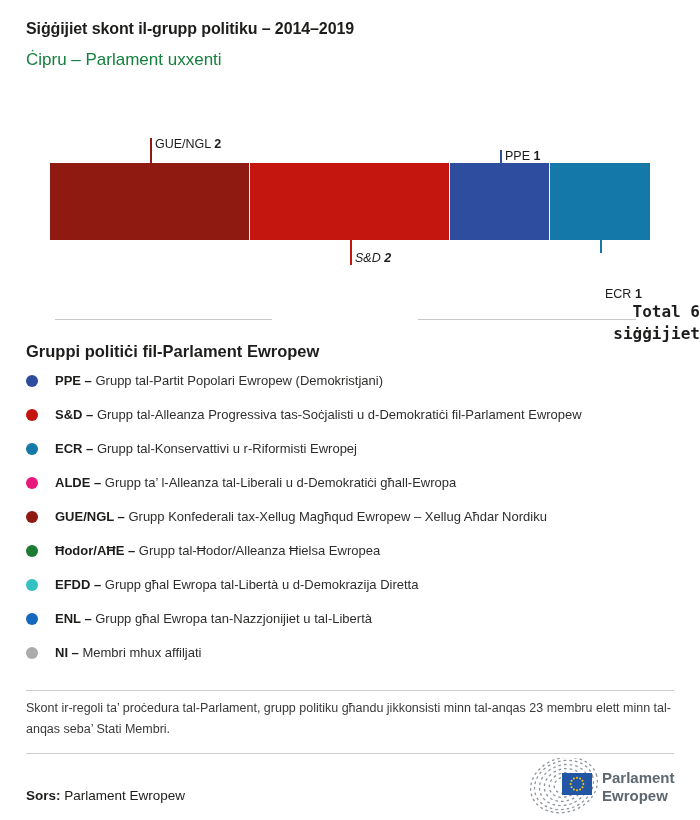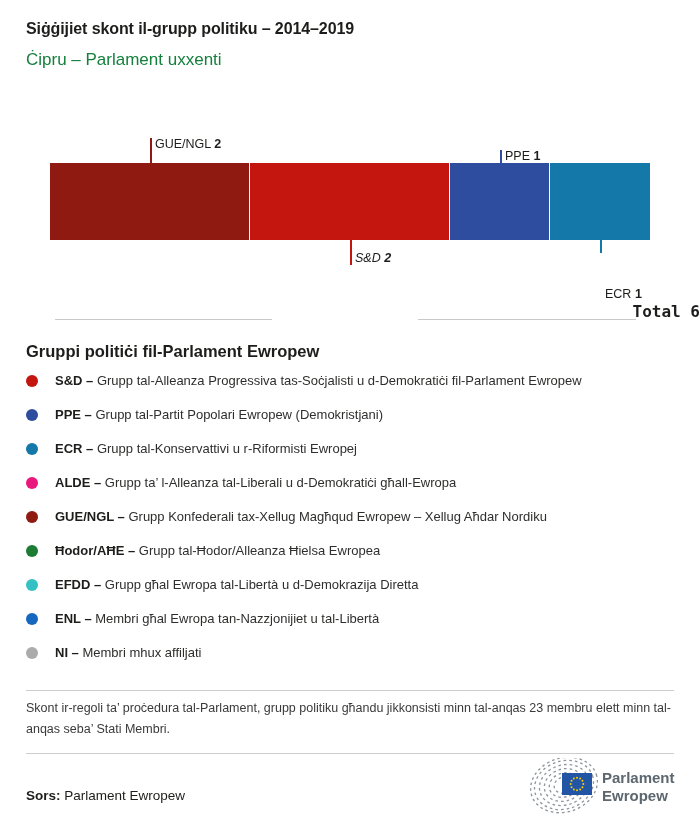--- a/index.html
+++ b/index.html
@@ -70,31 +70,32 @@
       <div class="tick" style="left: 450px; height: 13px; background: rgb(47, 77, 158); top: 15px;"></div>
       <div class="bar-label" style="left: 455px; top: 14px;"><span>PPE </span><b>1</b></div>
       <div class="tick" style="left: 550px; height: 13px; background: rgb(20, 120, 168); top: 105px;"></div>
       <div class="bar-label" style="left: 555px; top: 104px; margin-top: 48px;"><span>ECR </span><b>1</b></div>
     </div>
 
   <div id="total-line-left" class="total-line"></div>
   <div id="total-line-right" class="total-line"></div>
   <div id="total-text">
     <div>Total 6</div>
+    <div>siġġijiet</div>
   </div>
 
   <div id="legend-heading" class="abs">Gruppi politiċi fil-Parlament Ewropew</div>
   <div id="legend-list" class="abs">
       <div class="legend-item">
+        <span class="legend-dot" style="background: rgb(47, 77, 158);"></span>
+        <span class="legend-text"><b>PPE – </b><span>Grupp tal-Partit Popolari Ewropew (Demokristjani)</span></span>
+      </div>
+      <div class="legend-item">
         <span class="legend-dot" style="background: rgb(196, 21, 15);"></span>
         <span class="legend-text"><b>S&amp;D – </b><span>Grupp tal-Alleanza Progressiva tas-Soċjalisti u d-Demokratiċi fil-Parlament Ewropew</span></span>
-      </div>
-      <div class="legend-item">
-        <span class="legend-dot" style="background: rgb(47, 77, 158);"></span>
-        <span class="legend-text"><b>PPE – </b><span>Grupp tal-Partit Popolari Ewropew (Demokristjani)</span></span>
       </div>
       <div class="legend-item">
         <span class="legend-dot" style="background: rgb(20, 120, 168);"></span>
         <span class="legend-text"><b>ECR – </b><span>Grupp tal-Konservattivi u r-Riformisti Ewropej</span></span>
       </div>
       <div class="legend-item">
         <span class="legend-dot" style="background: rgb(232, 24, 125);"></span>
         <span class="legend-text"><b>ALDE – </b><span>Grupp ta’ l-Alleanza tal-Liberali u d-Demokratiċi għall-Ewropa</span></span>
       </div>
       <div class="legend-item">
@@ -104,21 +105,21 @@
       <div class="legend-item">
         <span class="legend-dot" style="background: rgb(29, 124, 51);"></span>
         <span class="legend-text"><b>Ħodor/AĦE – </b><span>Grupp tal-Ħodor/Alleanza Ħielsa Ewropea</span></span>
       </div>
       <div class="legend-item">
         <span class="legend-dot" style="background: rgb(53, 192, 196);"></span>
         <span class="legend-text"><b>EFDD – </b><span>Grupp għal Ewropa tal-Libertà u d-Demokrazija Diretta</span></span>
       </div>
       <div class="legend-item">
         <span class="legend-dot" style="background: rgb(22, 104, 190);"></span>
-        <span class="legend-text"><b>ENL – </b><span>Membri għal Ewropa tan-Nazzjonijiet u tal-Libertà</span></span>
+        <span class="legend-text"><b>ENL – </b><span>Grupp għal Ewropa tan-Nazzjonijiet u tal-Libertà</span></span>
       </div>
       <div class="legend-item">
         <span class="legend-dot" style="background: rgb(171, 171, 171);"></span>
         <span class="legend-text"><b>NI – </b><span>Membri mhux affiljati</span></span>
       </div>
     </div>
 
   <div id="rule-top" class="rule"></div>
   <div id="footnote" class="abs">Skont ir-regoli ta’ proċedura tal-Parlament, grupp politiku għandu jikkonsisti minn tal-anqas 23 membru elett minn tal-anqas seba’ Stati Membri.</div>
   <div id="rule-bottom" class="rule"></div>

